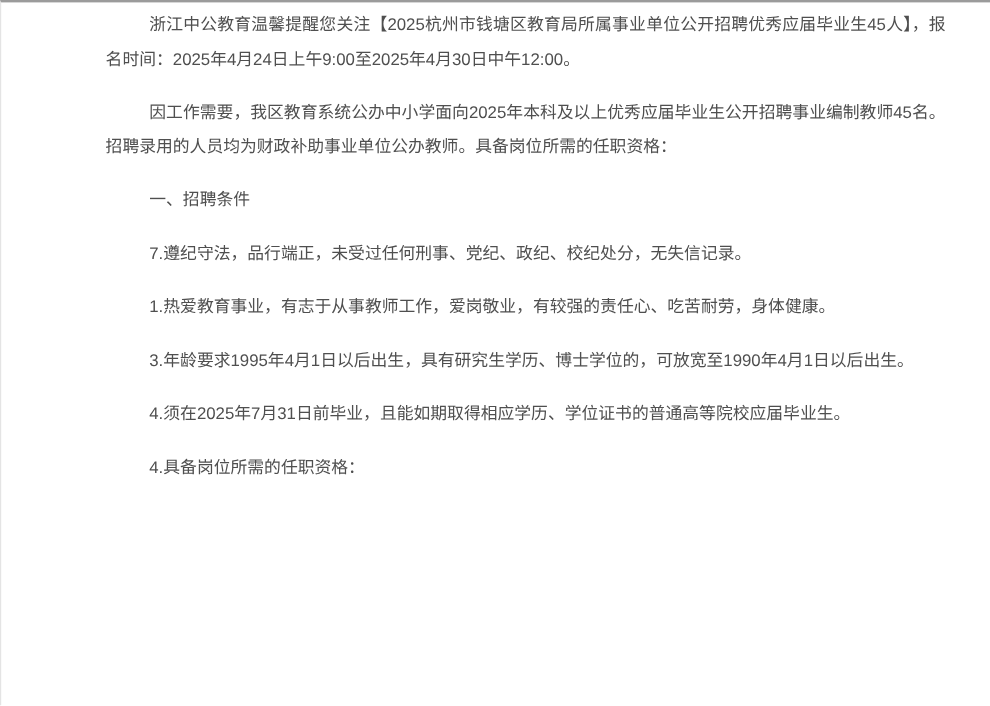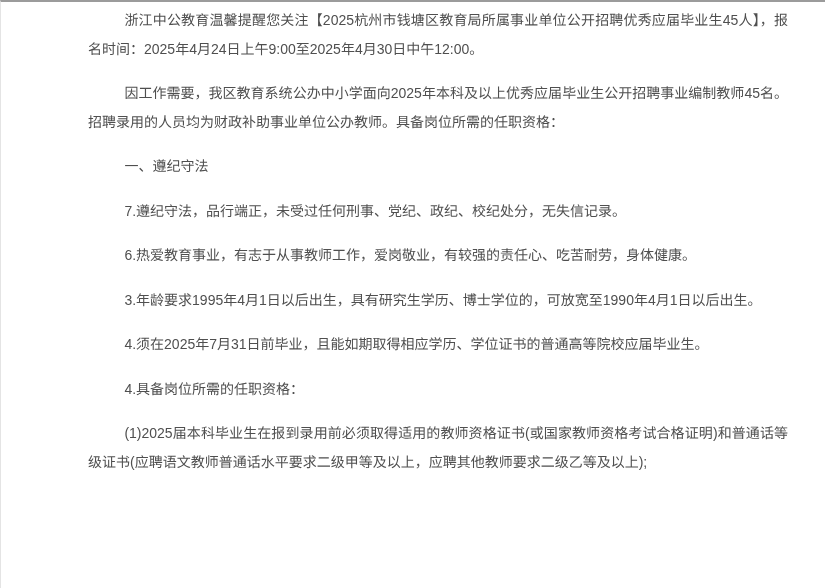--- a/index.html
+++ b/index.html
@@ -34,21 +34,20 @@
     word-break: break-all;
   }
 </style>
 </head>
 <body>
 
 <div class="page">
   <div class="article">
     <p>浙江中公教育温馨提醒您关注【2025杭州市钱塘区教育局所属事业单位公开招聘优秀应届毕业生45人】，报名时间：2025年4月24日上午9:00至2025年4月30日中午12:00。</p>
     <p>因工作需要，我区教育系统公办中小学面向2025年本科及以上优秀应届毕业生公开招聘事业编制教师45名。招聘录用的人员均为财政补助事业单位公办教师。具备岗位所需的任职资格：</p>
-    <p>一、遵纪守法</p>
+    <p>一、招聘条件</p>
     <p>7.遵纪守法，品行端正，未受过任何刑事、党纪、政纪、校纪处分，无失信记录。</p>
-    <p>6.热爱教育事业，有志于从事教师工作，爱岗敬业，有较强的责任心、吃苦耐劳，身体健康。</p>
+    <p>1.热爱教育事业，有志于从事教师工作，爱岗敬业，有较强的责任心、吃苦耐劳，身体健康。</p>
     <p>3.年龄要求1995年4月1日以后出生，具有研究生学历、博士学位的，可放宽至1990年4月1日以后出生。</p>
     <p>4.须在2025年7月31日前毕业，且能如期取得相应学历、学位证书的普通高等院校应届毕业生。</p>
     <p>4.具备岗位所需的任职资格：</p>
-    <p>(1)2025届本科毕业生在报到录用前必须取得适用的教师资格证书(或国家教师资格考试合格证明)和普通话等级证书(应聘语文教师普通话水平要求二级甲等及以上，应聘其他教师要求二级乙等及以上);</p>
   </div>
 </div>
 
 </body></html>

